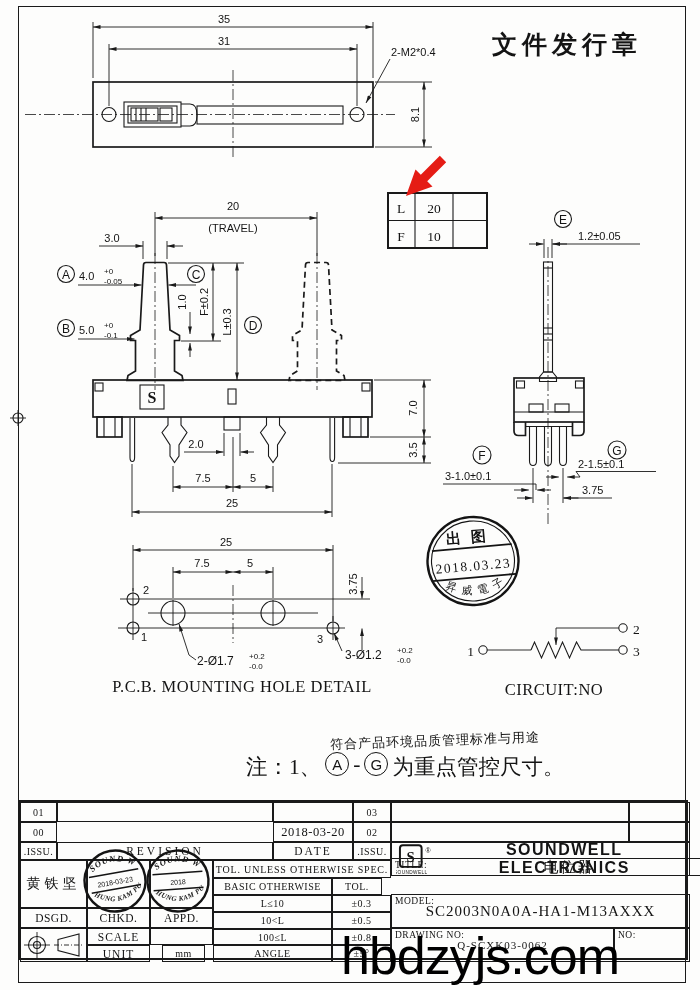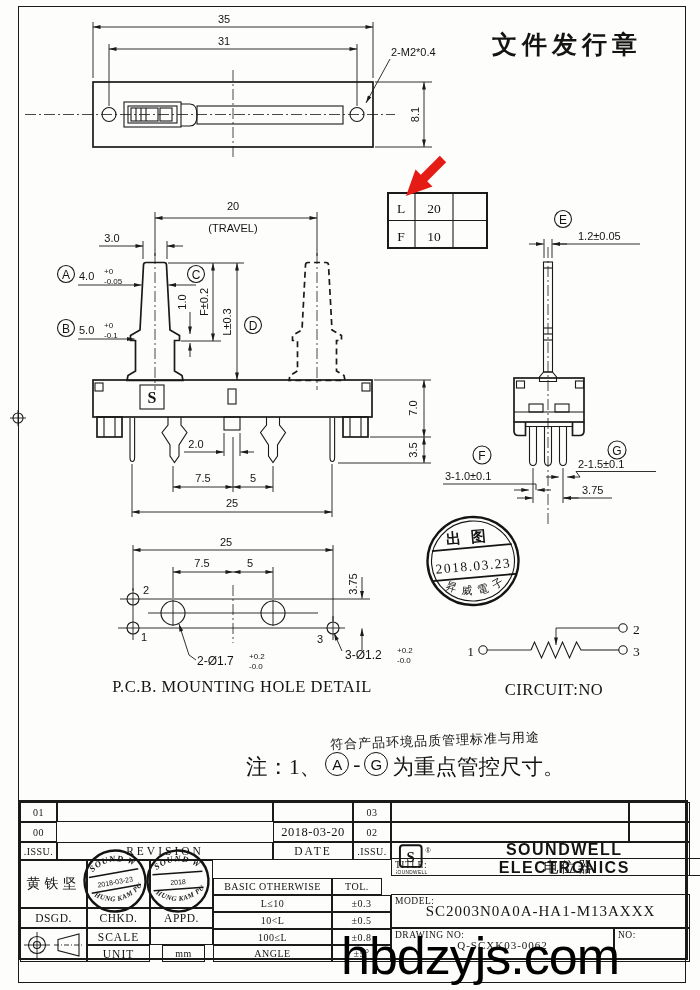--- a/index.html
+++ b/index.html
@@ -383,20 +383,21 @@
       <line x1="16" y1="3" x2="16" y2="29" class="dim"></line>
       <path d="M37,10.5 L58,5 V27 L37,21.5 Z" class="obj2"></path>
       <line x1="33" y1="16" x2="62" y2="16" class="dim" stroke-dasharray="5 2 1 2"></line>
     </svg>
   </div>
   <div class="cell" style="left:67px;top:126px;width:63px;height:17px;letter-spacing:1px">SCALE</div>
   <div class="cell" style="left:130px;top:126px;width:63px;height:17px"></div>
   <div class="cell" style="left:67px;top:143px;width:63px;height:17px;letter-spacing:1px">UNIT</div>
   <div class="cell sm" style="left:142px;top:143px;width:43px;height:17px">mm</div>
 
+  <div class="cell sm" style="left:193px;top:58px;width:178px;height:18px;letter-spacing:0.8px">TOL. UNLESS OTHERWISE SPEC.</div>
   <div class="cell sm" style="left:193px;top:76px;width:119px;height:17px">BASIC OTHERWISE</div>
   <div class="cell sm" style="left:312px;top:76px;width:50px;height:17px">TOL.</div>
   <div class="cell sm" style="left:193px;top:93px;width:119px;height:17px">L≤10</div>
   <div class="cell sm" style="left:312px;top:93px;width:59px;height:17px">±0.3</div>
   <div class="cell sm" style="left:193px;top:110px;width:119px;height:17px">10&lt;L</div>
   <div class="cell sm" style="left:312px;top:110px;width:59px;height:17px">±0.5</div>
   <div class="cell sm" style="left:193px;top:127px;width:119px;height:16px">100≤L</div>
   <div class="cell sm" style="left:312px;top:127px;width:59px;height:16px">±0.8</div>
   <div class="cell sm" style="left:193px;top:143px;width:119px;height:17px">ANGLE</div>
   <div class="cell sm" style="left:312px;top:143px;width:59px;height:17px">±5°</div>

